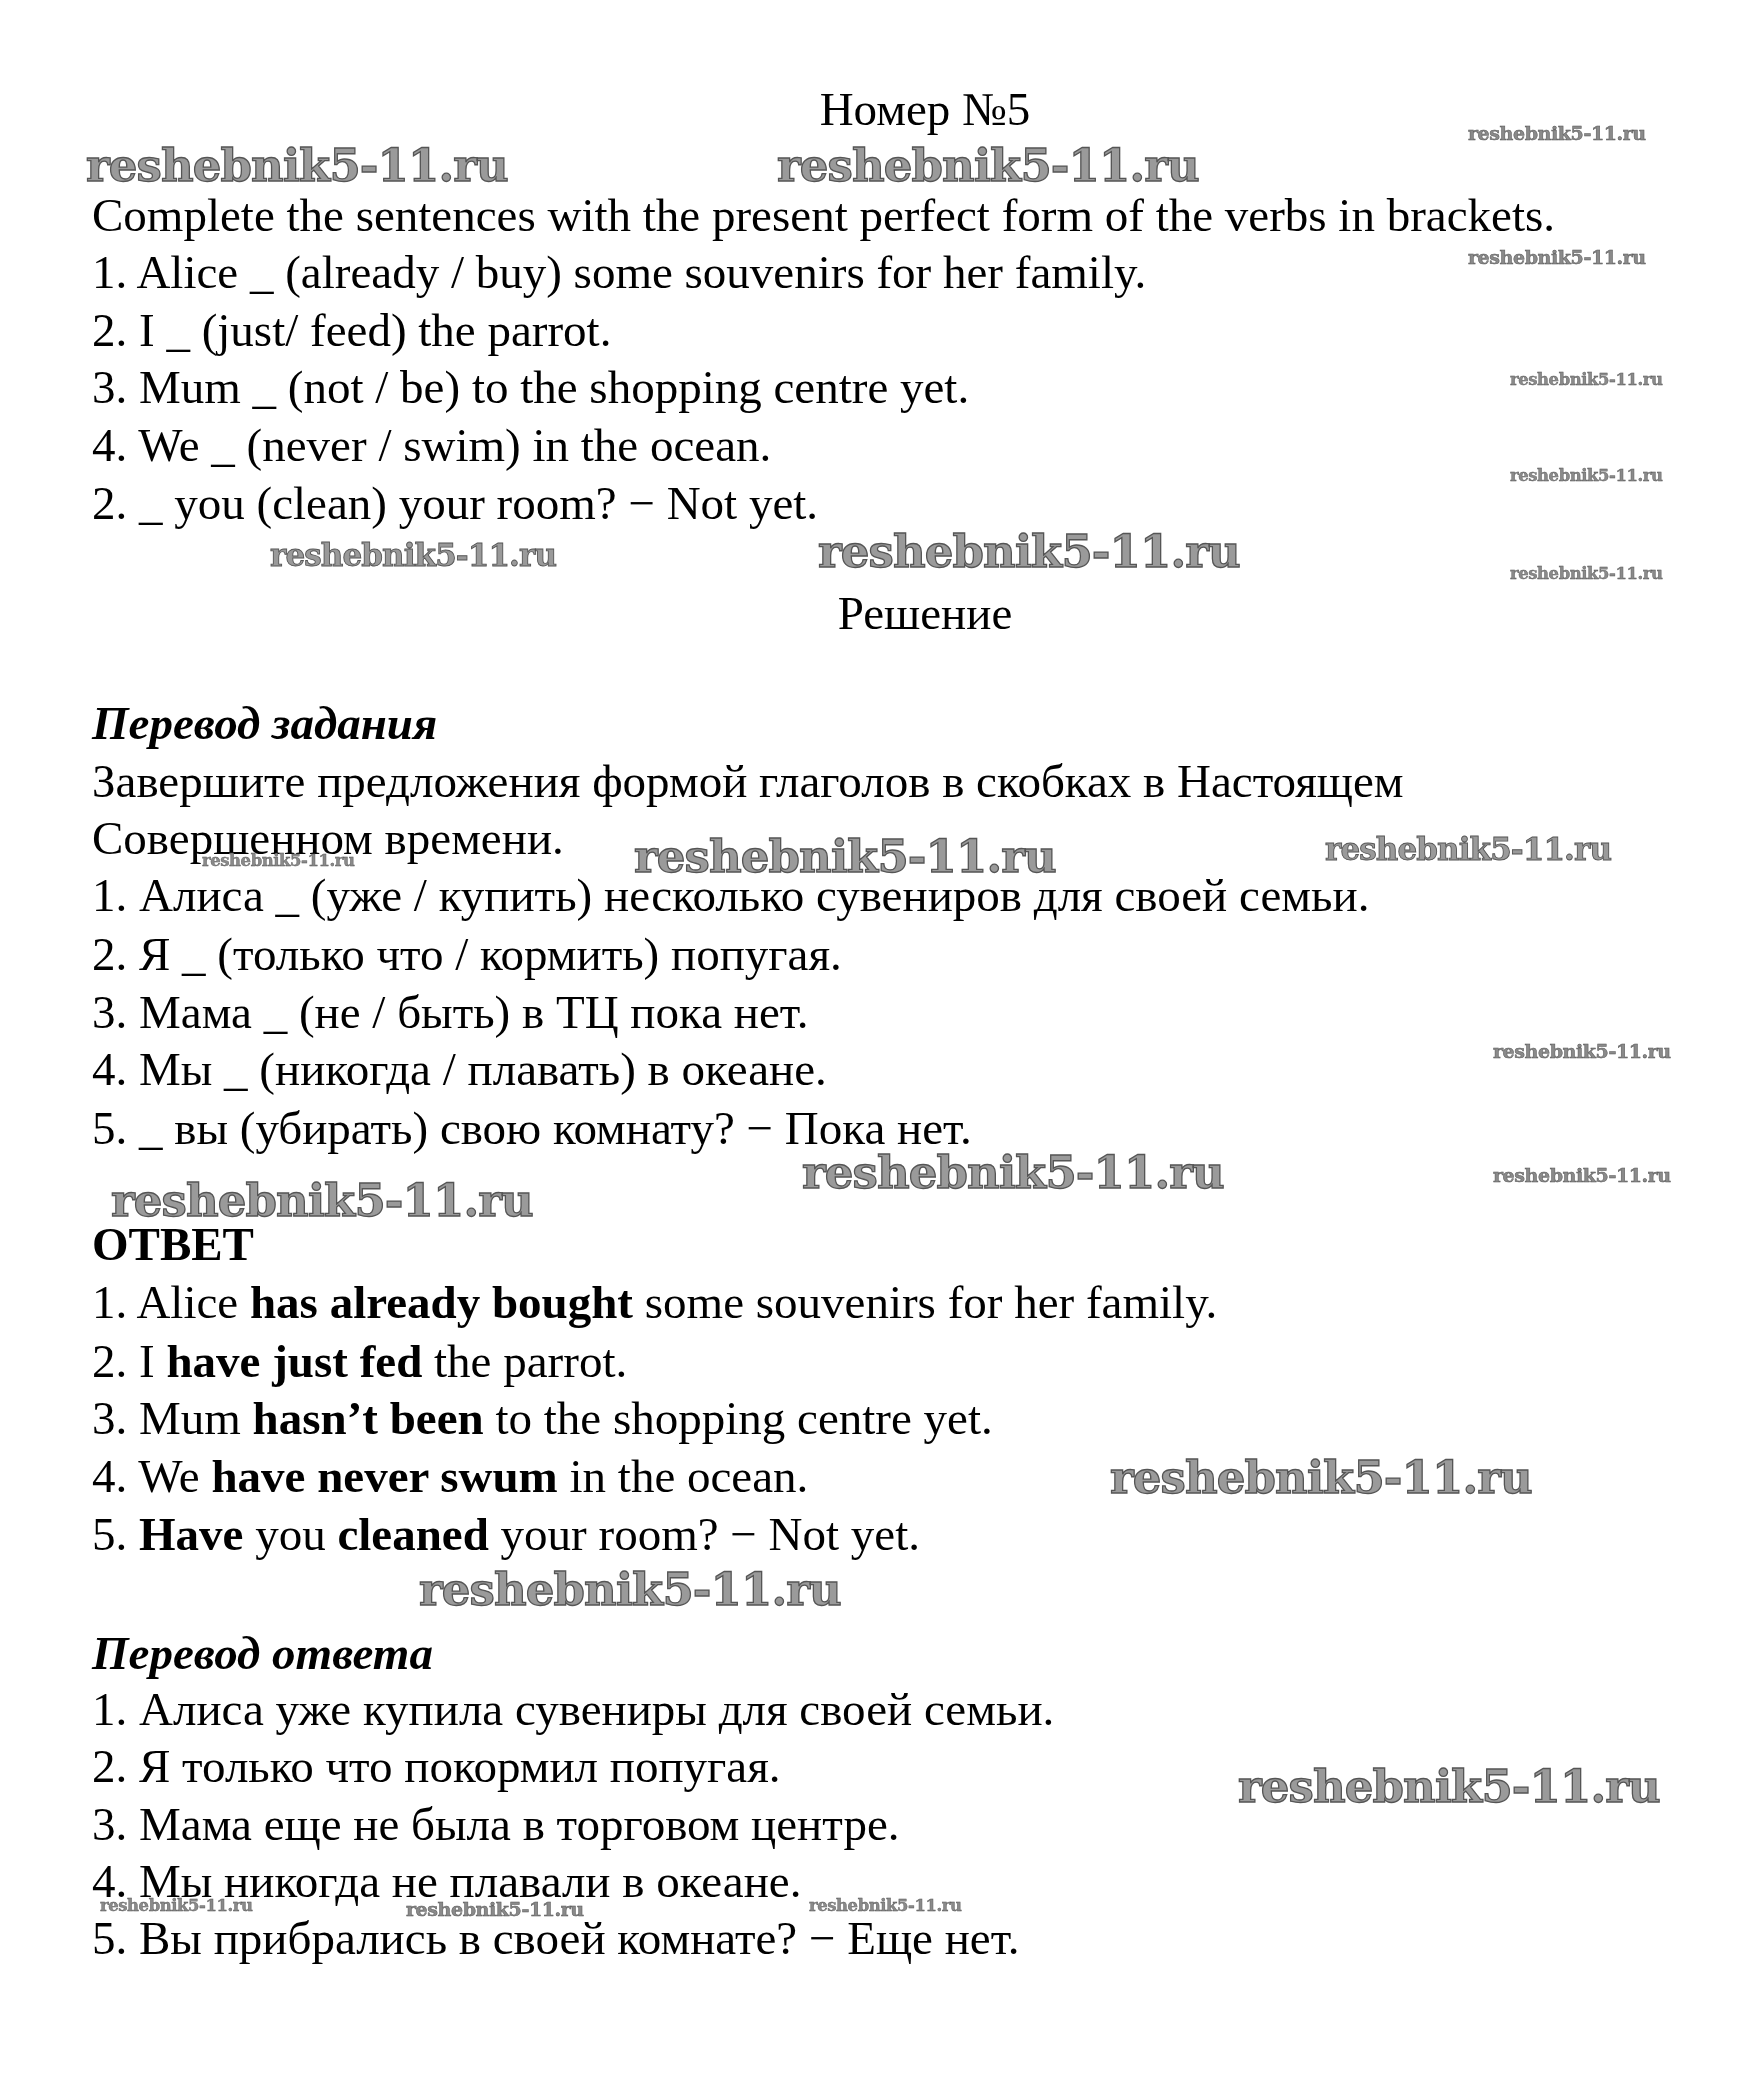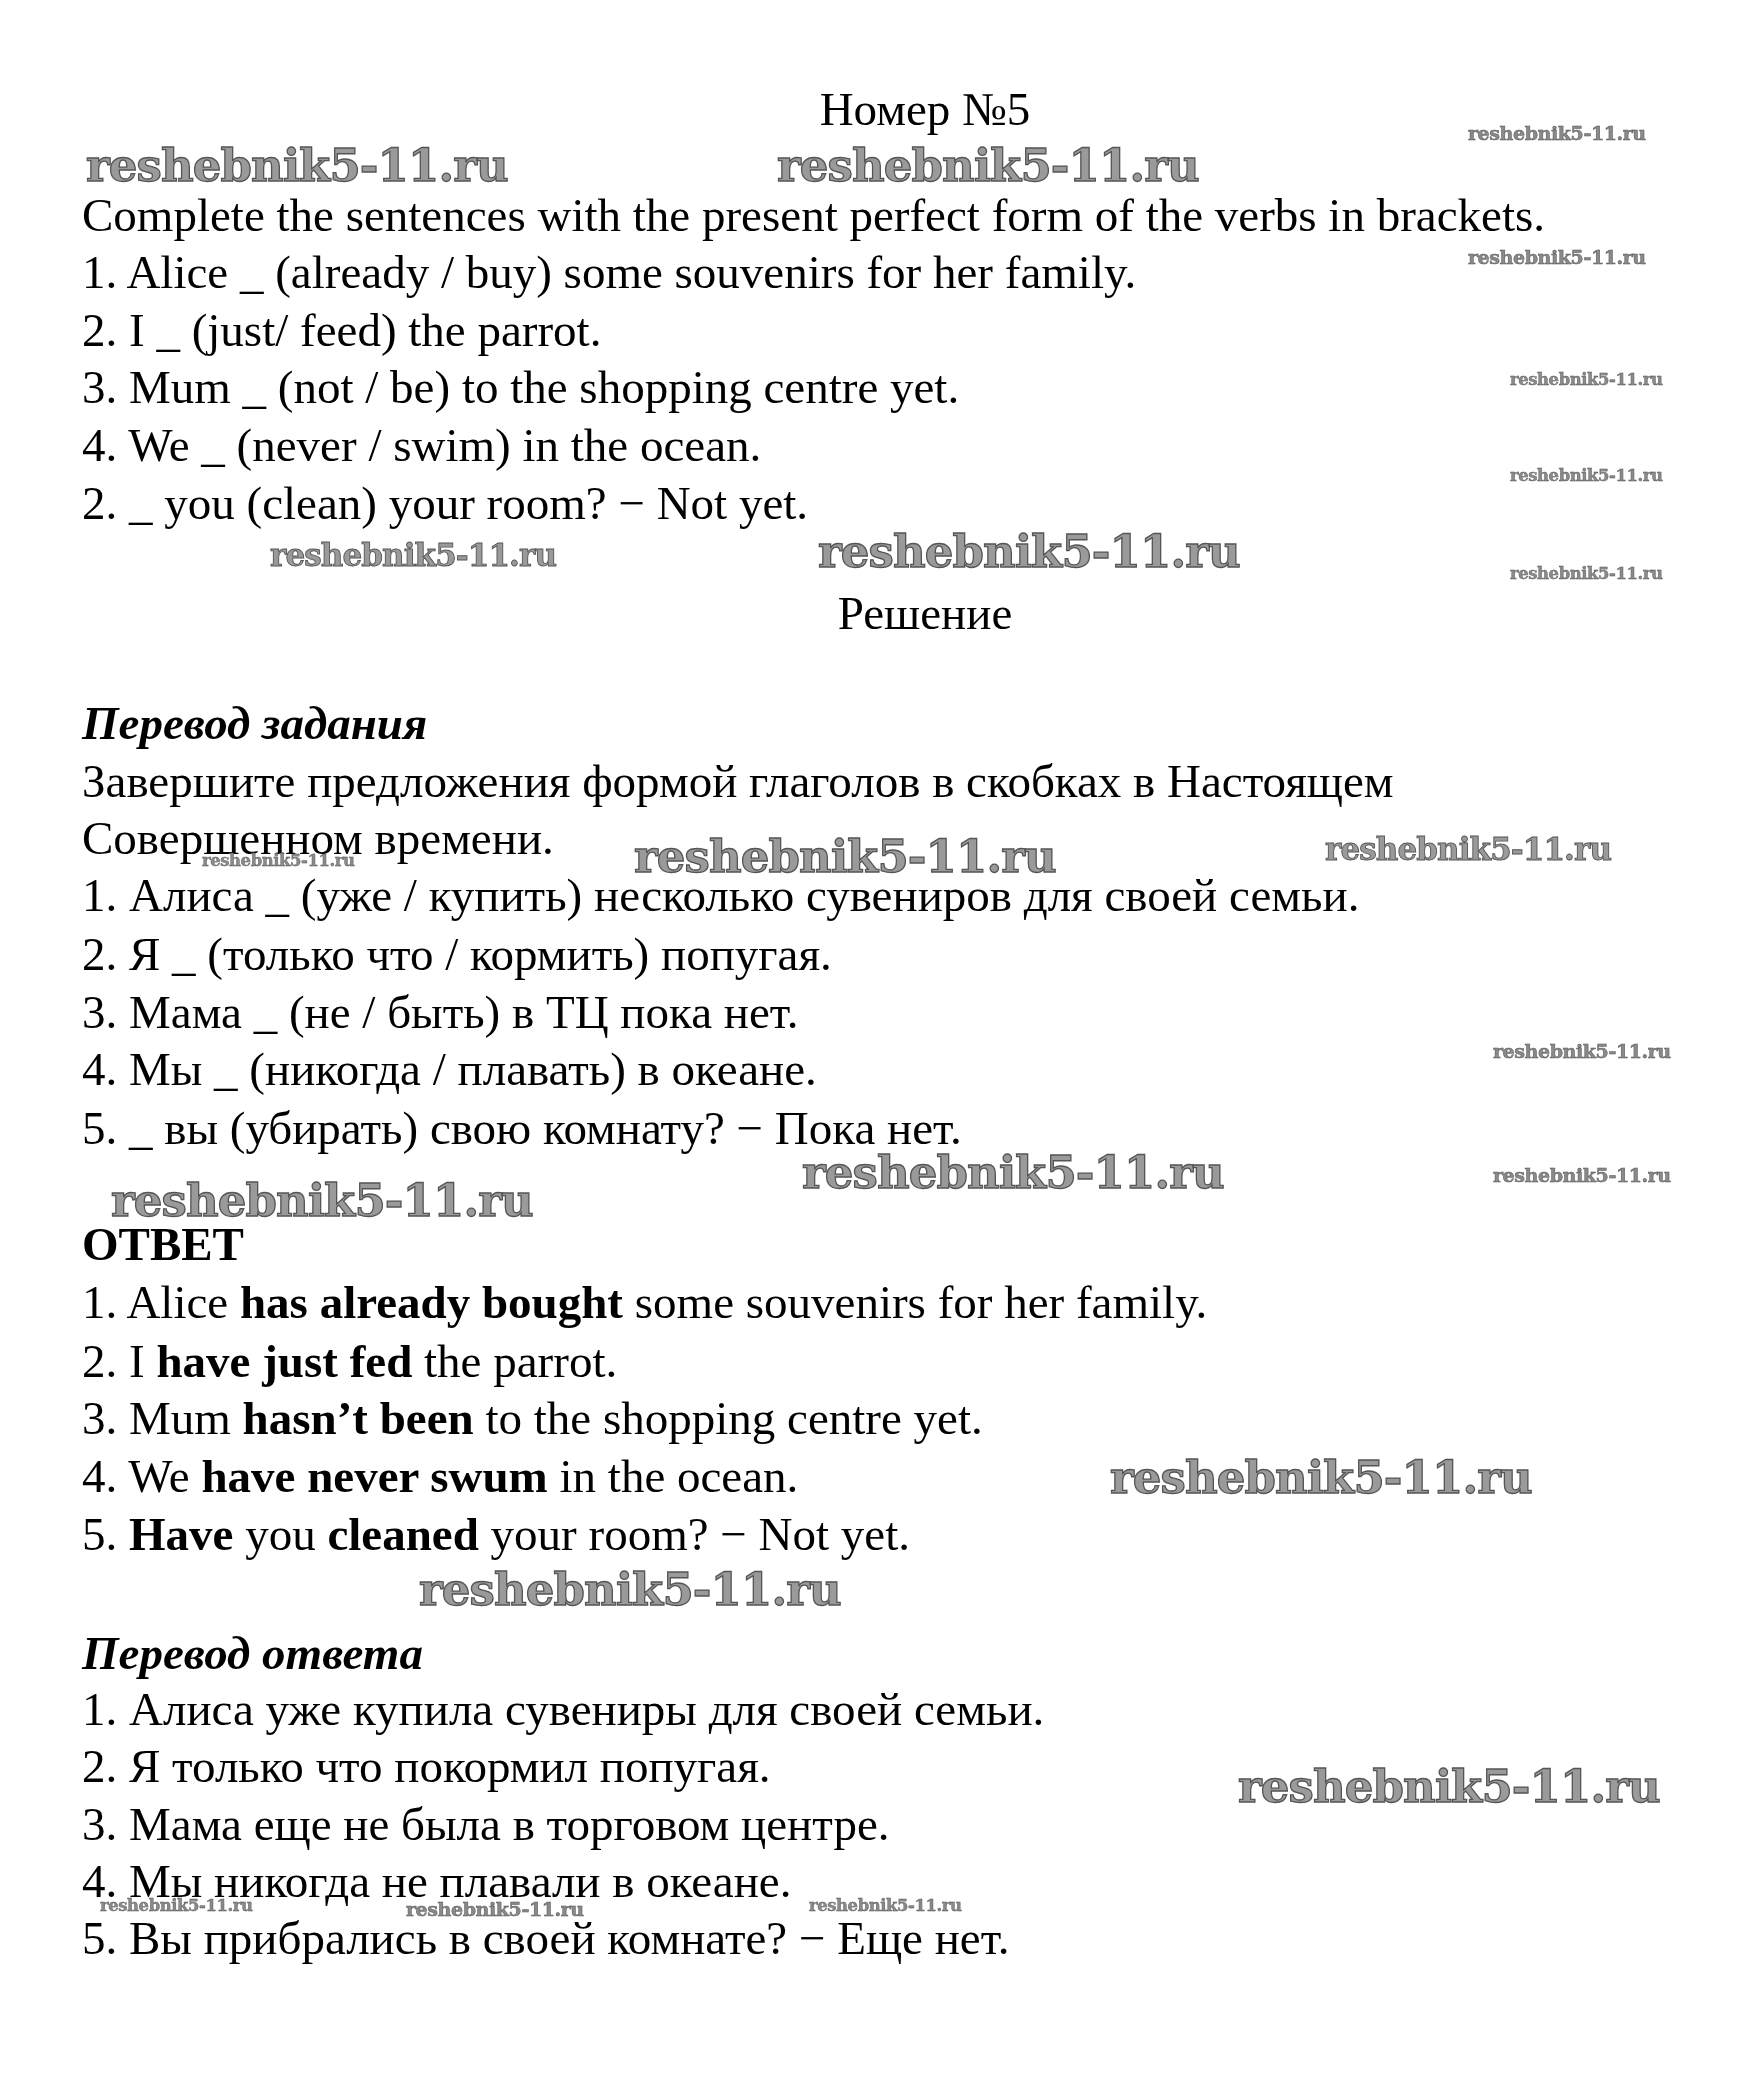--- a/index.html
+++ b/index.html
@@ -1,18 +1,18 @@
 <!DOCTYPE html>
 <html style="font-size:14px"><head>
 <meta charset="utf-8">
 <style>
   html, body { margin:0; padding:0; background:#ffffff; }
   body { width:1762px; height:2095px; position:relative; overflow:hidden;
          font-family:"Liberation Serif", "DejaVu Serif", serif; color:#000; }
-  .line { position:absolute; left:82px; font-size:47px; line-height:1; white-space:nowrap; }
+  .line { position:absolute; left:92px; font-size:47px; line-height:1; white-space:nowrap; }
   .center { position:absolute; left:0; width:1850px; text-align:center; font-size:47px; line-height:1; white-space:nowrap; }
   .heading-it { font-style:italic; font-weight:bold; }
   .heading-b { font-weight:bold; }
   b { font-weight:bold; }
   .wm { position:absolute; white-space:nowrap; font-family:"DejaVu Serif", serif; font-weight:bold;
         color:#9a9a9a; -webkit-text-stroke:1.3px #555; letter-spacing:-0.9px; line-height:1; }
   .wm.big { font-size:45px; }
   .wm.small { font-size:19px; -webkit-text-stroke:0.5px #555; color:#8a8a8a; letter-spacing:-0.4px; }
   .wm.tiny { font-size:16.4px; -webkit-text-stroke:0.4px #555; color:#8a8a8a; letter-spacing:-0.4px; }
   .wm.mid { font-size:31px; -webkit-text-stroke:0.9px #555; }

